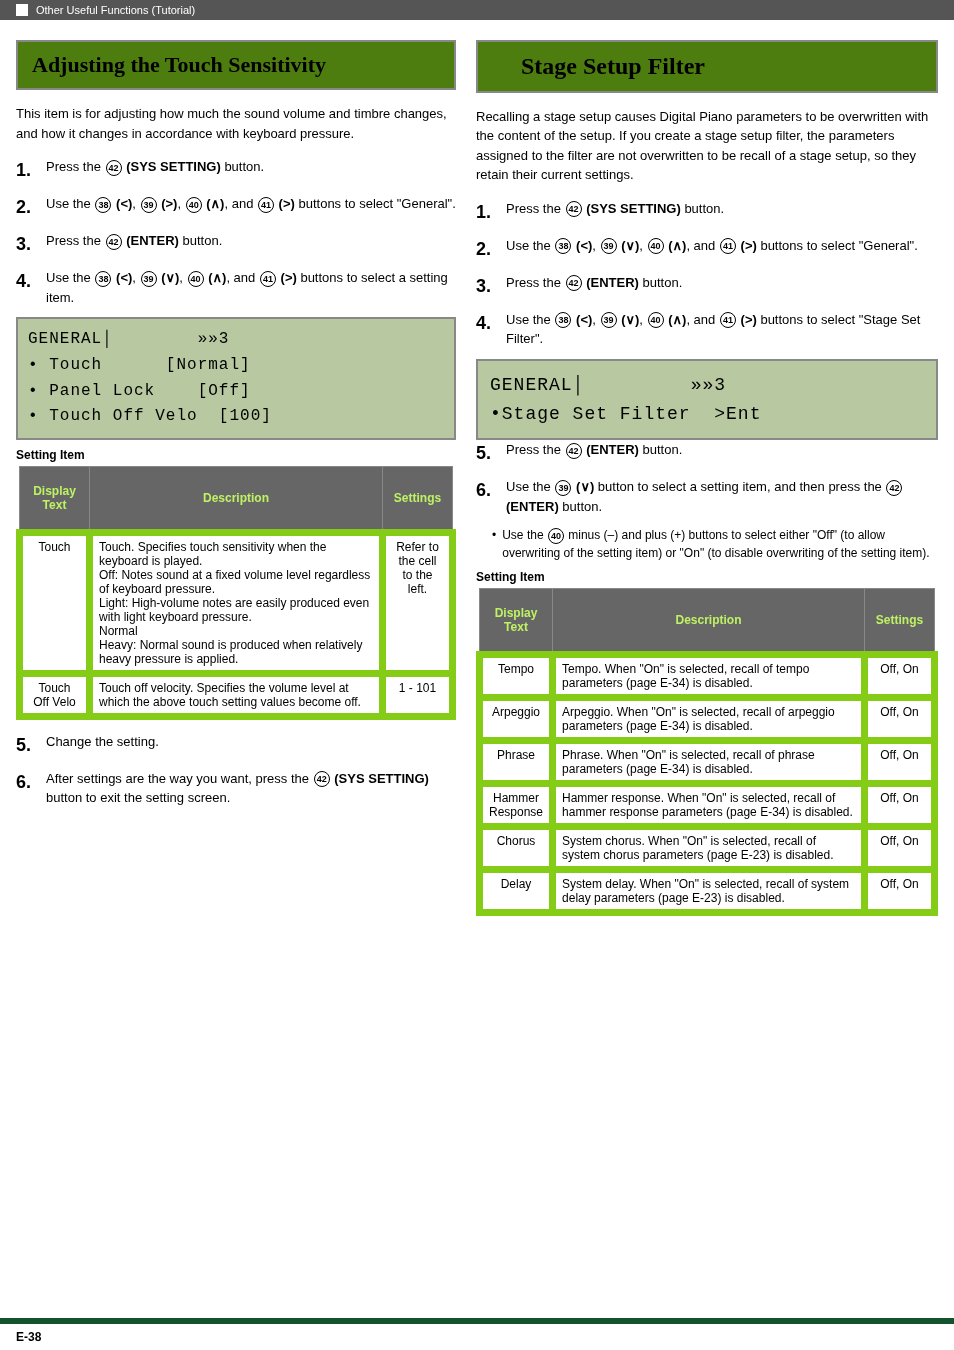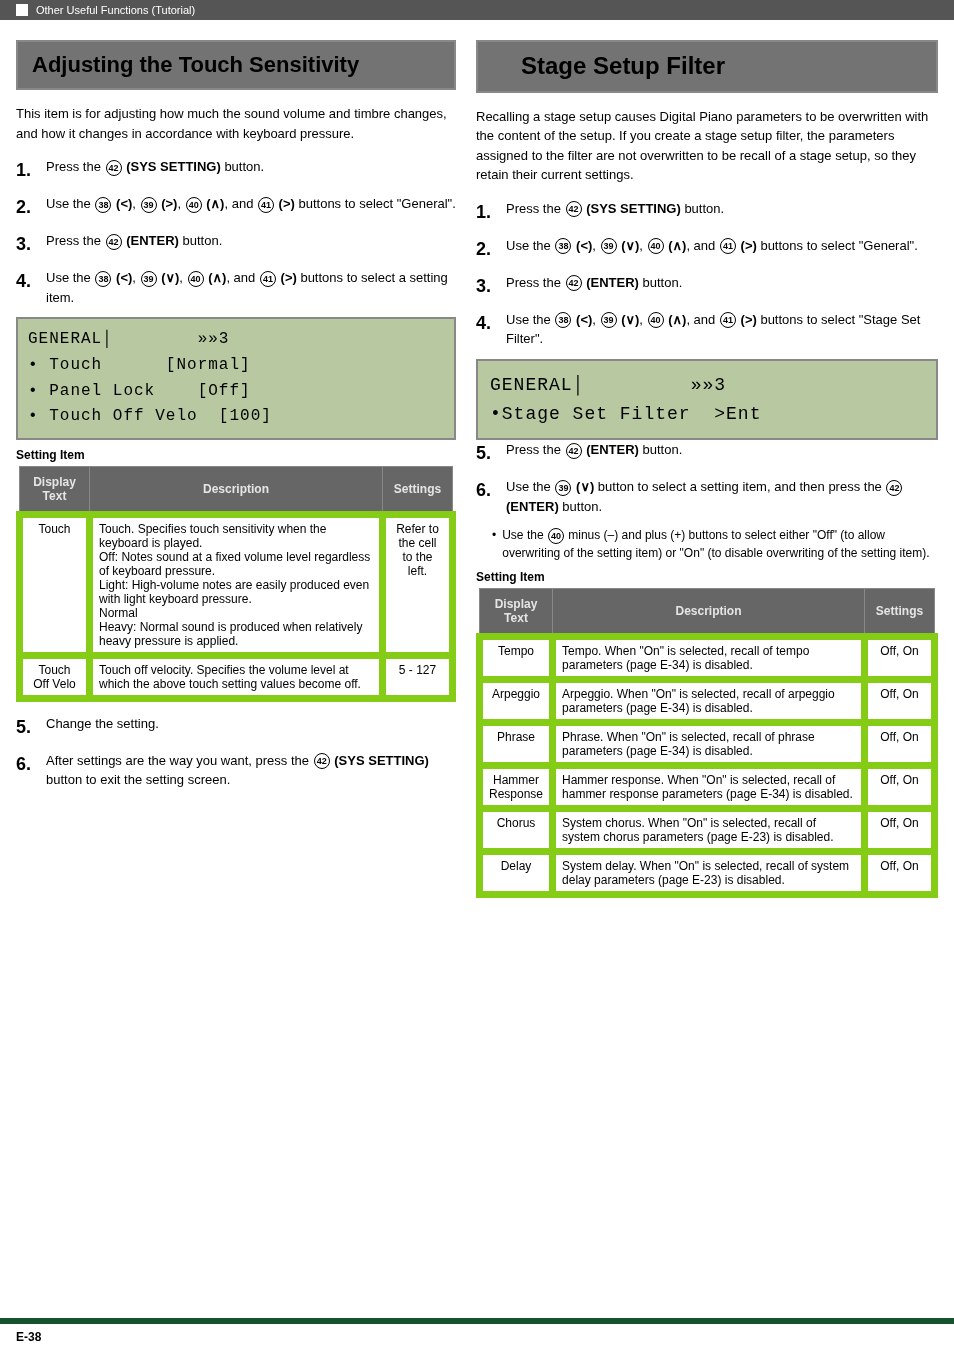--- a/index.html
+++ b/index.html
@@ -39,24 +39,25 @@
       gap: 20px;
     }
     .left-col {
       width: 440px;
       flex-shrink: 0;
     }
     .right-col {
       flex: 1;
     }
     .section-title-box {
-      background: #737373;
+      background: #4d7c0f;
       border: 2px solid #888;
       padding: 10px 14px;
       margin-bottom: 14px;
+      font-family: Liberation Serif, serif;
     }
     .section-title-box h2 {
       font-size: 22px;
       font-weight: bold;
       line-height: 1.2;
     }
     .right-col .section-title-box h2 {
       font-size: 24px;
       margin-left: 29px;
     }
@@ -119,22 +120,22 @@
     }
     
     table {
       width: 100%;
       border-collapse: collapse;
       font-size: 12px;
       margin-bottom: 12px;
     }
     table th {
       background: #666;
-      color: #e5e5e5;
-      padding: 8px 6px;
+      color: #bef264;
+      padding: 17px 6px;
       border: 1px solid #888;
       text-align: center;
       font-weight: bold;
     }
     table td {
       border: 7px solid #84cc16;
       padding: 4px 6px;
       vertical-align: top;
     }
     table td:first-child {
@@ -236,21 +237,21 @@
               Off: Notes sound at a fixed volume level regardless of keyboard pressure.<br>
               Light: High-volume notes are easily produced even with light keyboard pressure.<br>
               Normal<br>
               Heavy: Normal sound is produced when relatively heavy pressure is applied.
             </td>
             <td>Refer to the cell to the left.</td>
           </tr>
           <tr>
             <td>Touch Off Velo</td>
             <td>Touch off velocity. Specifies the volume level at which the above touch setting values become off.</td>
-            <td>5 - 127</td>
+            <td>1 - 101</td>
           </tr>
         </tbody>
       </table>
 
       <div class="step">
         <span class="step-num">5.</span>
         <span class="step-text">Change the setting.</span>
       </div>
 
       <div class="step">

